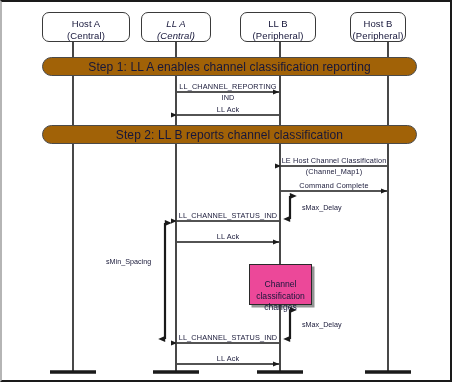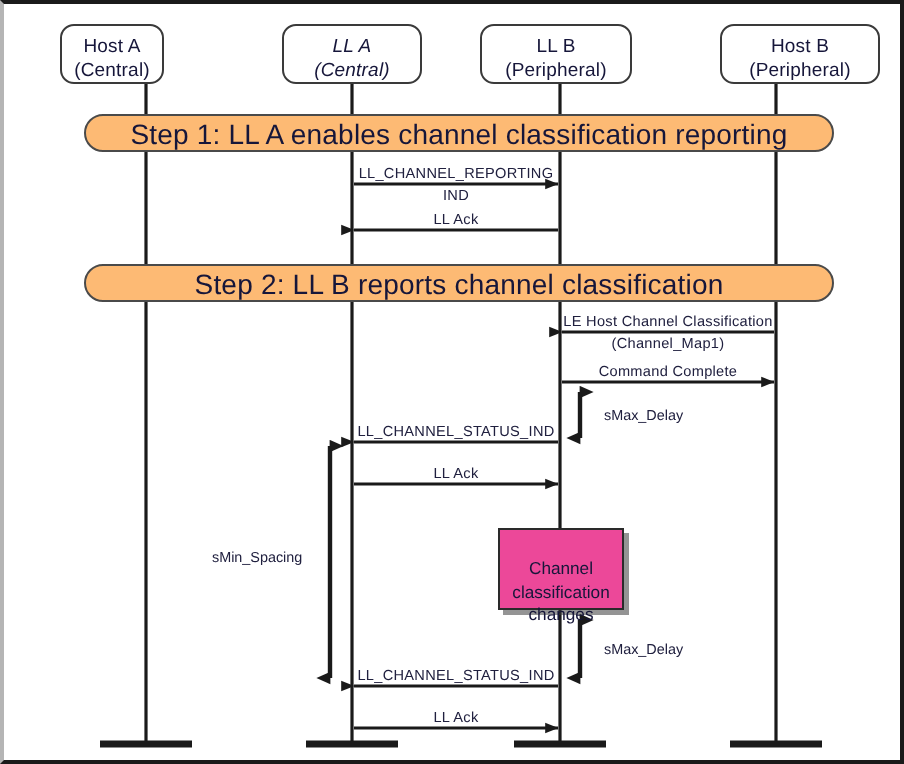--- a/index.html
+++ b/index.html
@@ -41,23 +41,23 @@
     line-height: 12px;
     padding-top: 5px;
     letter-spacing: 0.1px;
   }
   .actor-box .ln2 { display: block; }
   .step-band {
     position: absolute;
     box-sizing: border-box;
     border: 1.2px solid #4a4a4a;
     border-radius: 11px;
-    background: #fdba74;
+    background: #a16207;
     text-align: center;
-    font-size: 14px;
+    font-size: 12px;
     color: #16163a;
     line-height: 19px;
     letter-spacing: 0.1px;
   }
   .note-box {
     position: absolute;
     box-sizing: border-box;
     border: 1.3px solid #2a2a2a;
     background: #ec4899;
     text-align: center;
@@ -124,44 +124,44 @@
         <line x1="277" y1="341" x2="175" y2="341" stroke="#1a1a1a" stroke-width="1.5" marker-end="url(#arrowL)"></line>
         <line x1="175" y1="362" x2="277" y2="362" stroke="#1a1a1a" stroke-width="1.5" marker-end="url(#arrowR)"></line>
       </g>
     <g id="timing-bars">
         <line x1="288" y1="194" x2="288" y2="217" stroke="#1a1a1a" stroke-width="2.2" marker-start="url(#arrowUp)" marker-end="url(#arrowDn)"></line>
         <line x1="163" y1="221" x2="163" y2="337" stroke="#1a1a1a" stroke-width="2.2" marker-start="url(#arrowUp)" marker-end="url(#arrowDn)"></line>
         <line x1="288" y1="308" x2="288" y2="337" stroke="#1a1a1a" stroke-width="2.2" marker-start="url(#arrowUp)" marker-end="url(#arrowDn)"></line>
       </g>
   </svg>
   <div id="actors-layer">
-      <div class="actor-box" style="left: 28px; top: 10px; width: 52px; height: 30px;"><span>Host A</span><span class="ln2">(Central)</span></div>
+      <div class="actor-box" style="left: 40px; top: 10px; width: 88px; height: 30px;"><span>Host A</span><span class="ln2">(Central)</span></div>
       <div class="actor-box" style="left: 139px; top: 10px; width: 70px; height: 30px; font-style: italic;"><span>LL A</span><span class="ln2">(Central)</span></div>
       <div class="actor-box" style="left: 238px; top: 10px; width: 76px; height: 30px;"><span>LL B</span><span class="ln2">(Peripheral)</span></div>
-      <div class="actor-box" style="left: 358px; top: 10px; width: 80px; height: 30px;"><span>Host B</span><span class="ln2">(Peripheral)</span></div>
+      <div class="actor-box" style="left: 348px; top: 10px; width: 56px; height: 30px;"><span>Host B</span><span class="ln2">(Peripheral)</span></div>
     </div>
   <div id="bands-layer">
       <div class="step-band" style="left: 40px; top: 55px; width: 375px; height: 19px;"><span>Step 1:  LL A enables channel classification reporting</span></div>
-      <div class="step-band" style="left: 40px; top: 123px; width: 375px; height: 19px; margin-top: 7px;"><span>Step 2:  LL B reports channel classification</span></div>
+      <div class="step-band" style="left: 40px; top: 123px; width: 375px; height: 19px;"><span>Step 2:  LL B reports channel classification</span></div>
     </div>
   <div id="notes-layer">
       <div class="note-box" style="left: 247px; top: 262px; width: 63px; height: 41px;">
         <div>Channel</div>
         <div>classification</div>
         <div>changes</div>
       </div>
     </div>
   <div id="labels-layer">
       <div class="msg-label" style="left: 136px; top: 80px; width: 180px;">LL_CHANNEL_REPORTING</div>
       <div class="msg-label" style="left: 136px; top: 91px; width: 180px;">IND</div>
       <div class="msg-label" style="left: 136px; top: 103px; width: 180px;">LL Ack</div>
       <div class="msg-label" style="left: 242px; top: 154px; width: 180px;">LE Host Channel Classification</div>
       <div class="msg-label" style="left: 242px; top: 165px; width: 180px;">(Channel_Map1)</div>
       <div class="msg-label" style="left: 242px; top: 179px; width: 180px; text-align: center;">Command Complete</div>
       <div class="msg-label" style="left: 136px; top: 209px; width: 180px;">LL_CHANNEL_STATUS_IND</div>
       <div class="msg-label" style="left: 136px; top: 230px; width: 180px;">LL Ack</div>
       <div class="msg-label" style="left: 136px; top: 331px; width: 180px;">LL_CHANNEL_STATUS_IND</div>
       <div class="msg-label" style="left: 136px; top: 352px; width: 180px;">LL Ack</div>
       <div class="timing-label" style="left: 300px; top: 201px;">sMax_Delay</div>
-      <div class="timing-label" style="left: 104px; top: 272px; text-align: center;">sMin_Spacing</div>
+      <div class="timing-label" style="left: 104px; top: 255px; text-align: center;">sMin_Spacing</div>
       <div class="timing-label" style="left: 300px; top: 318px;">sMax_Delay</div>
     </div>
 </div>
 
 </body></html>

